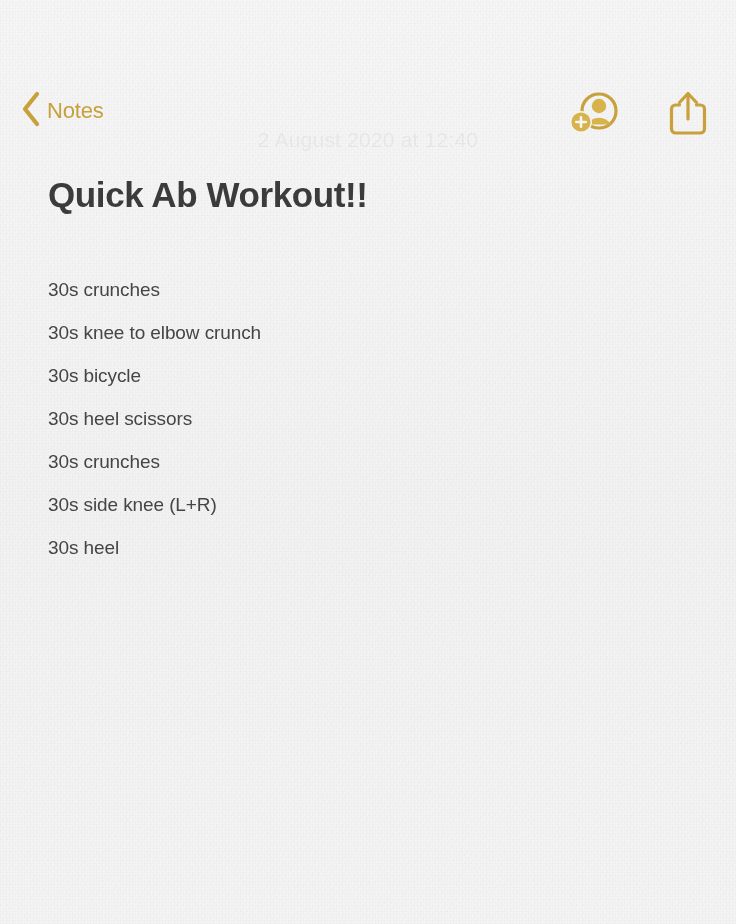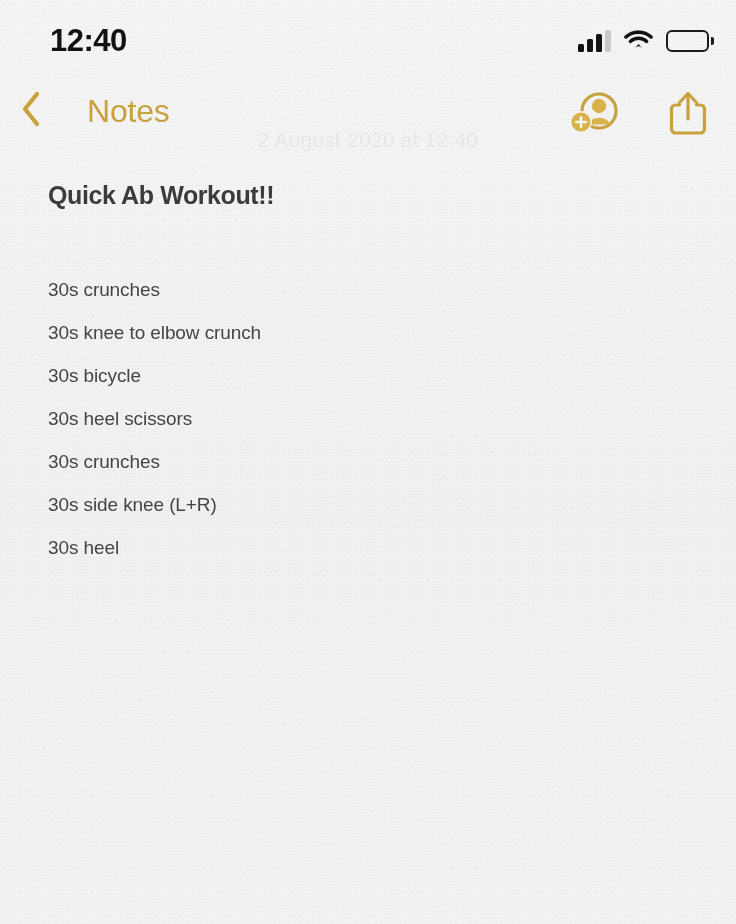--- a/index.html
+++ b/index.html
@@ -107,24 +107,23 @@
     position: absolute;
     left: 20px;
     top: 0px;
     display: flex;
     align-items: center;
     gap: 5px;
     height: 50px;
     cursor: pointer;
   }
   #back-label {
-    font-size: 32px;
+    font-size: 22px;
     color: #c8a13c;
     letter-spacing: -0.2px;
-    margin-left: 40px;
   }
   #nav-actions {
     position: absolute;
     right: 26px;
     top: 2px;
     display: flex;
     align-items: center;
     gap: 46px;
   }
   .nav-icon-btn {
@@ -140,21 +139,21 @@
     width: 736px;
     text-align: center;
     font-size: 21px;
     color: rgba(120,120,120,0.085);
     letter-spacing: 0.2px;
   }
   #note-title {
     position: absolute;
     left: 48px;
     top: 173px;
-    font-size: 25px;
+    font-size: 35px;
     font-weight: bold;
     color: #3b3b3b;
     letter-spacing: -0.4px;
     line-height: 44px;
   }
   #note-body {
     position: absolute;
     left: 48px;
     top: 268px;
     width: 640px;
@@ -165,50 +164,20 @@
     line-height: 43px;
     letter-spacing: -0.1px;
     white-space: pre;
   }
 </style>
 </head>
 <body>
 
 <div id="screen">
 
-  <div id="status-bar">
-    <div id="status-time">12:40</div>
-
-    <div id="status-right">
-
-      <div class="sig-bars">
-        <div class="sig-bar b1"></div>
-        <div class="sig-bar b2"></div>
-        <div class="sig-bar b3"></div>
-        <div class="sig-bar b4"></div>
-      </div>
-
-      <span>
-        <svg width="29" height="22" viewBox="0 0 29 22">
-          <path d="M14.5 4.2c4.9 0 9.4 1.8 12.6 4.8" fill="none" stroke="#121212" stroke-width="3.4" stroke-linecap="round"></path>
-          <path d="M1.9 9.0C5.1 6.0 9.6 4.2 14.5 4.2" fill="none" stroke="#121212" stroke-width="3.4" stroke-linecap="round"></path>
-          <path d="M6.3 13.4c2.1-2.0 5.0-3.2 8.2-3.2s6.1 1.2 8.2 3.2" fill="none" stroke="#121212" stroke-width="3.4" stroke-linecap="round"></path>
-          <path d="M14.5 16.1l3.6 3.8a5.0 5.0 0 0 0-7.2 0z" fill="#121212"></path>
-        </svg>
-      </span>
-
-      <span class="battery-wrap">
-        <span class="battery-body">
-          <span class="battery-fill" style="width:40%"></span>
-        </span>
-        <span class="battery-cap"></span>
-      </span>
-
-    </div>
-  </div>
 
   <div id="nav-bar">
 
     <div id="back-button">
       <span>
         <svg width="22" height="38" viewBox="0 0 22 38">
           <path d="M17 4 L5 19 L17 34" fill="none" stroke="#c8a13c" stroke-width="4.2" stroke-linecap="round" stroke-linejoin="round"></path>
         </svg>
       </span>
       <span id="back-label">Notes</span>

